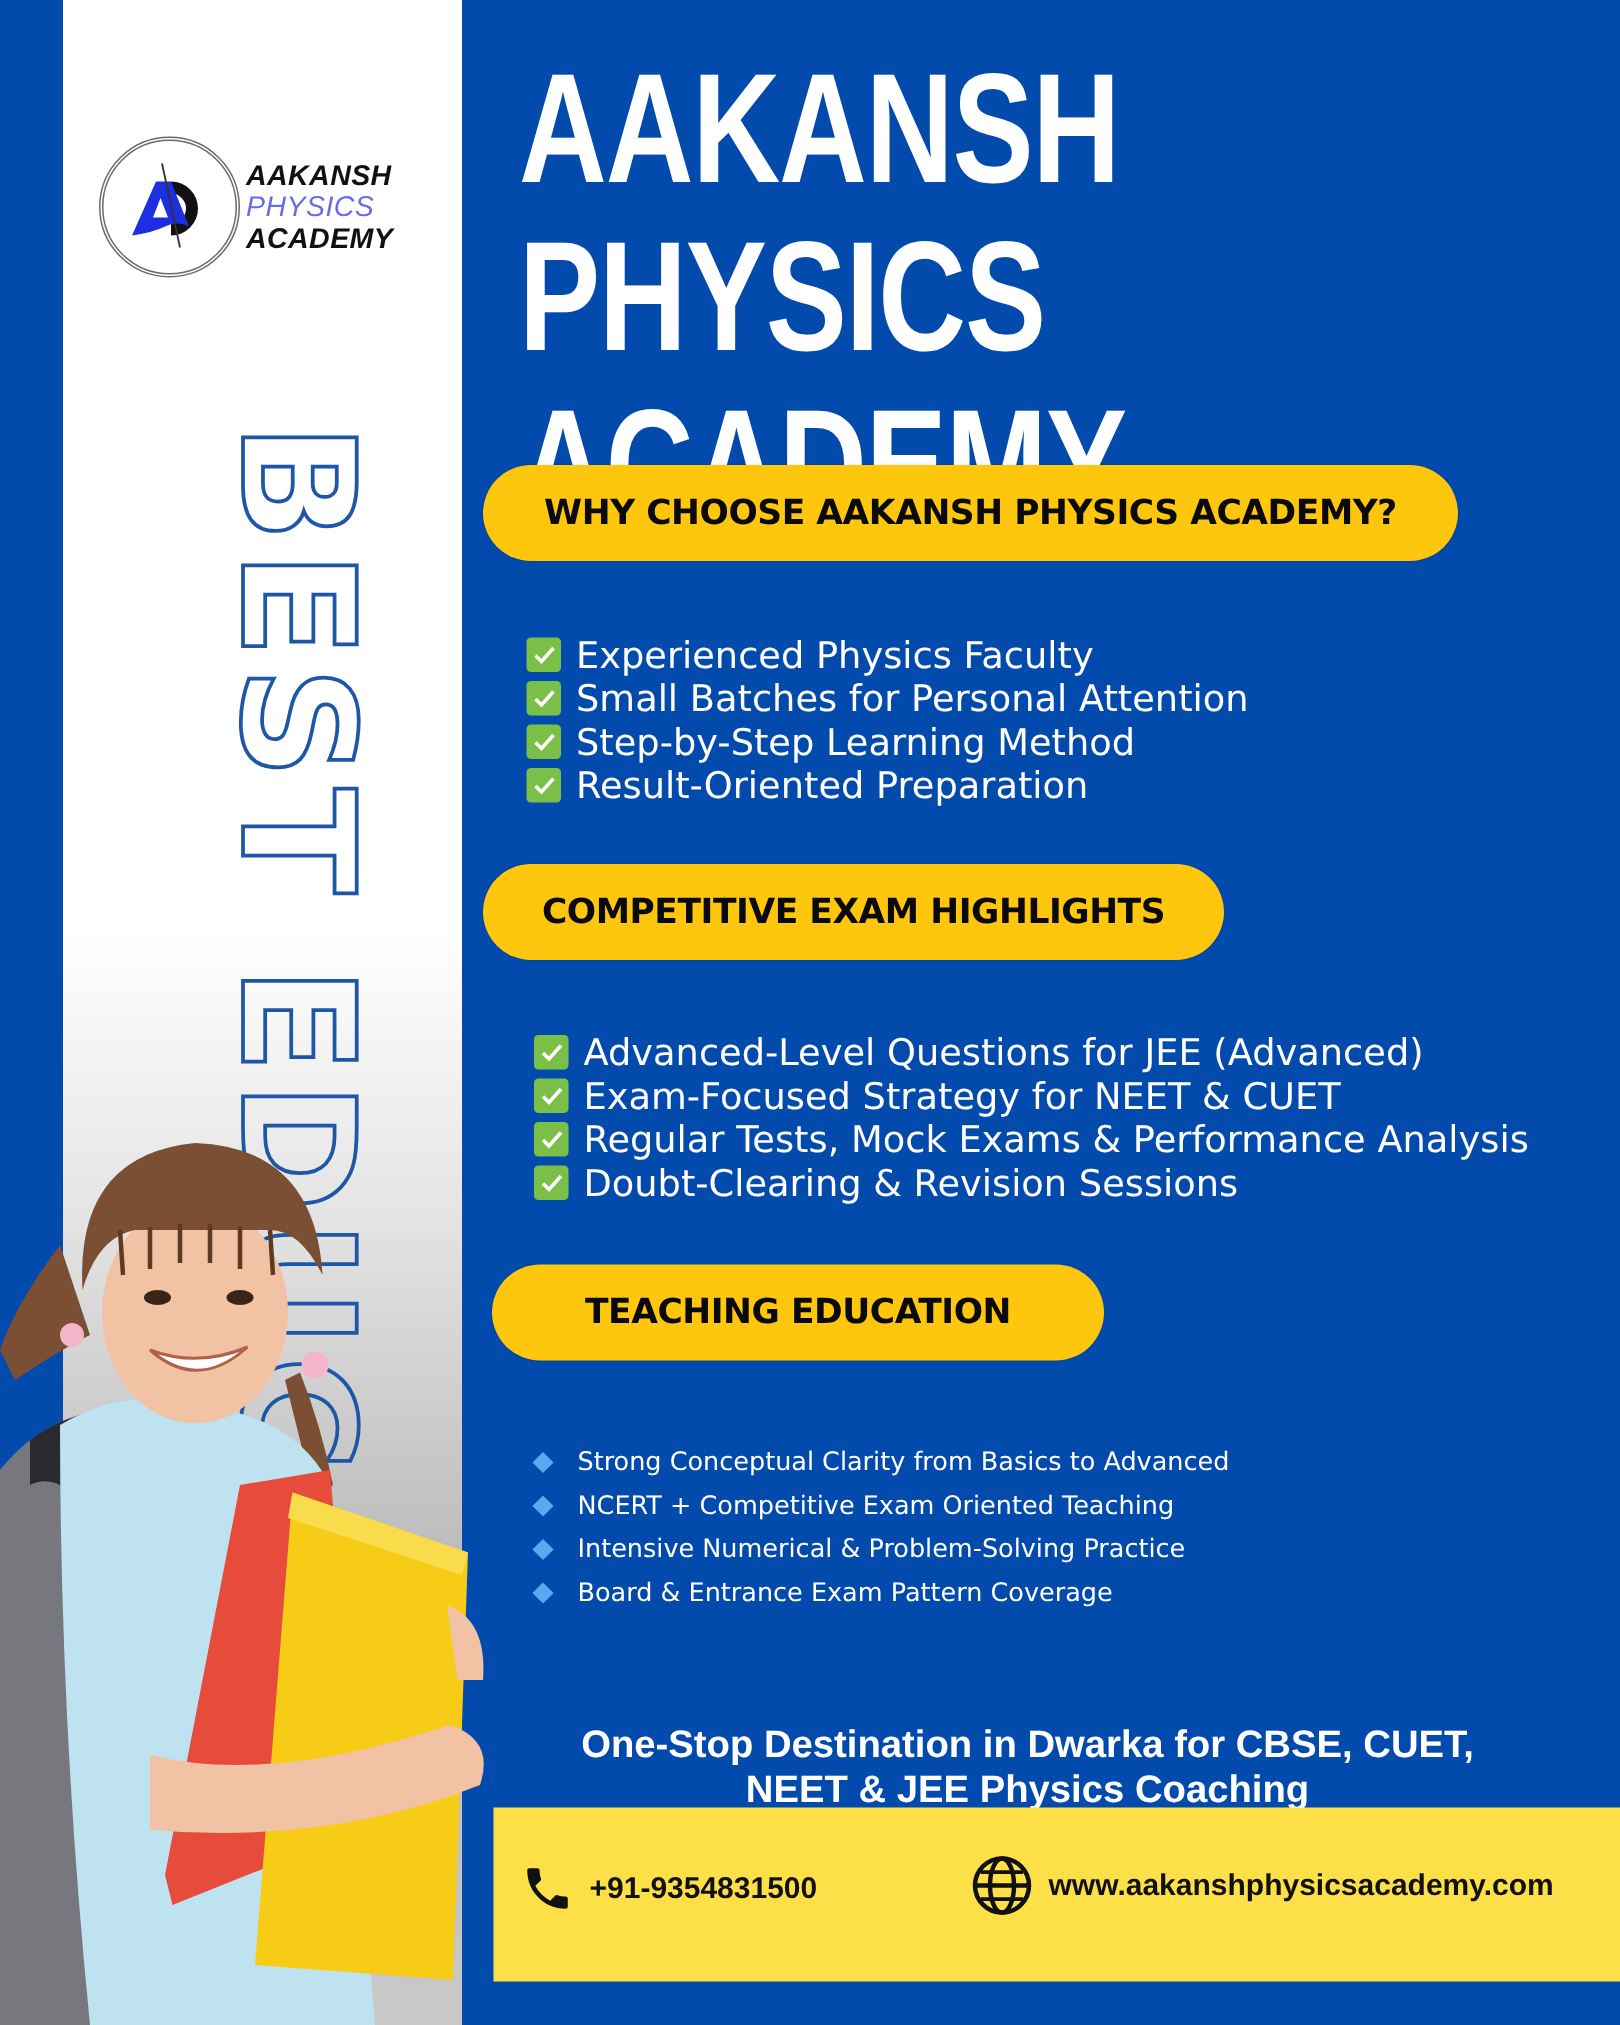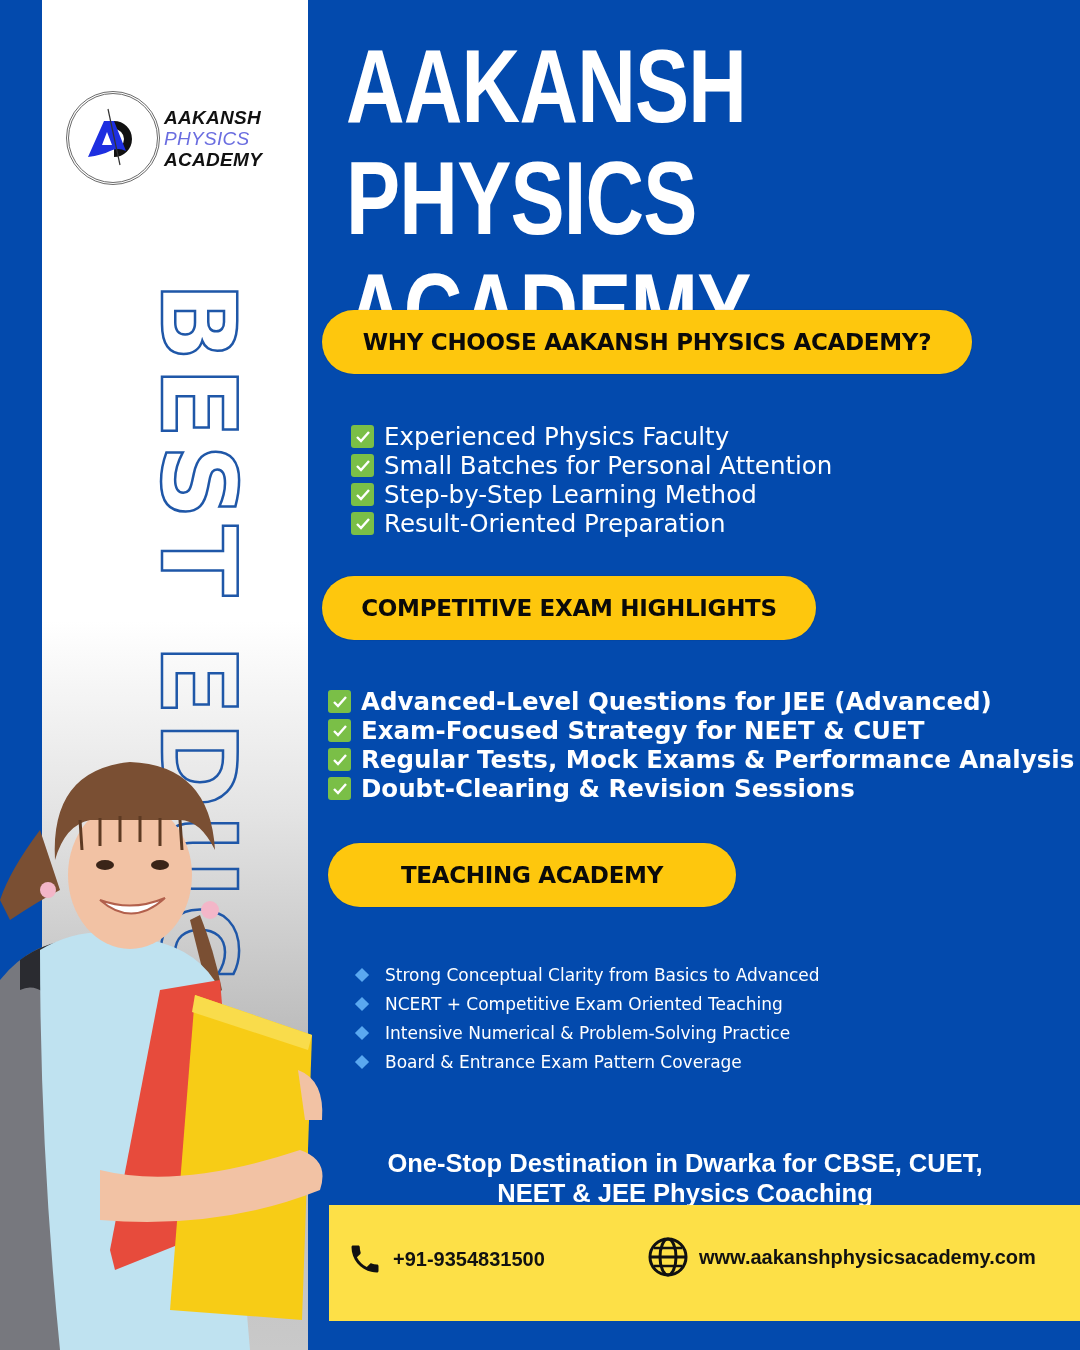--- a/index.html
+++ b/index.html
@@ -75,21 +75,21 @@
     .check {
       width: 23px; height: 23px; border-radius: 3px; background: #7abf47;
       display: inline-flex; align-items: center; justify-content: center;
       margin-right: 10px; flex: none;
     }
     .diamond {
       width: 10px; height: 10px; background: #5aa8f0; transform: rotate(45deg);
       margin: 0 18px 0 6px; flex: none;
     }
     .list-1 { left: 335px; top: 406px; }
-    .list-2 { left: 312px; top: 671px; font-weight: bold; }
+    .list-2 { left: 340px; top: 671px; }
     .list-3 { left: 335px; top: 944px; }
     .list-3 li { font-size: 17px; }
 
     .tagline {
       position: absolute; left: 340px; top: 1114px; width: 690px;
       text-align: center; color: #fff; font-weight: bold;
       font-family: "Liberation Sans", sans-serif; font-size: 25.5px; line-height: 30px; margin-top: 34px;
     }
 
     .contact-bar {
@@ -235,21 +235,21 @@
       <span class="check">
         <svg width="16" height="16" viewBox="0 0 16 16">
           <path d="M2 8 L6 12 L14 3" stroke="#fff" stroke-width="2.4" fill="none"></path>
         </svg>
       </span>
       <span>Doubt-Clearing &amp; Revision Sessions</span>
     </li>
 </ul>
 
 <div class="pill pill-3">
-  <span>TEACHING ACADEMY</span>
+  <span>TEACHING EDUCATION</span>
 </div>
 <ul class="list list-3">
   <li>
       <span class="diamond"></span>
       <span>Strong Conceptual Clarity from Basics to Advanced</span>
     </li>
   <li>
       <span class="diamond"></span>
       <span>NCERT + Competitive Exam Oriented Teaching</span>
     </li>

